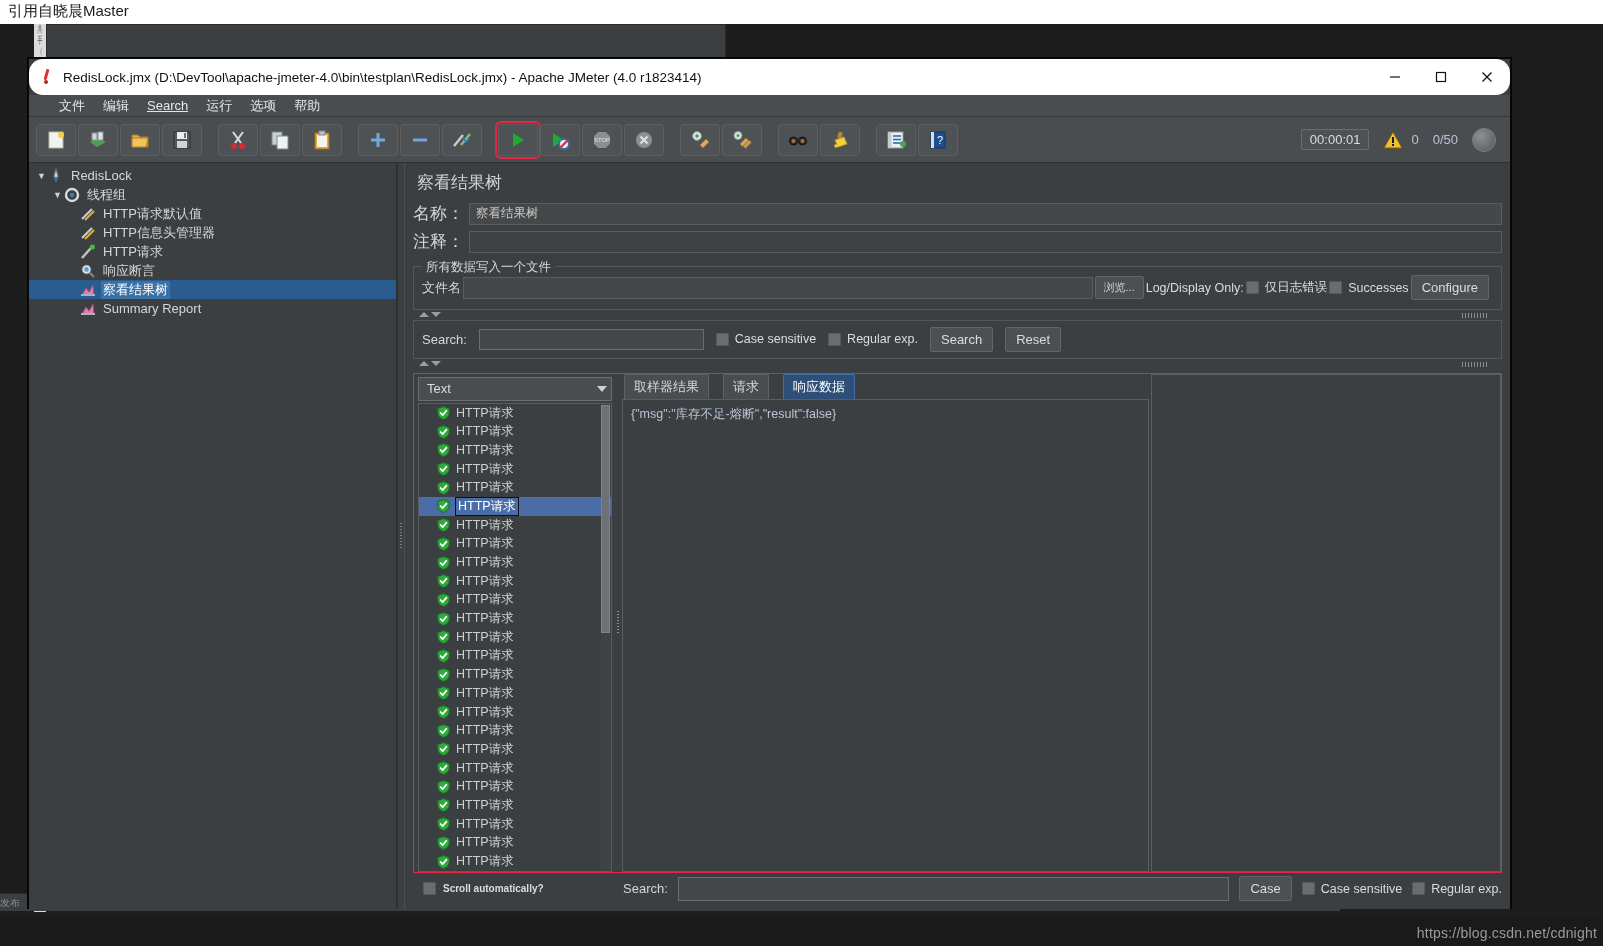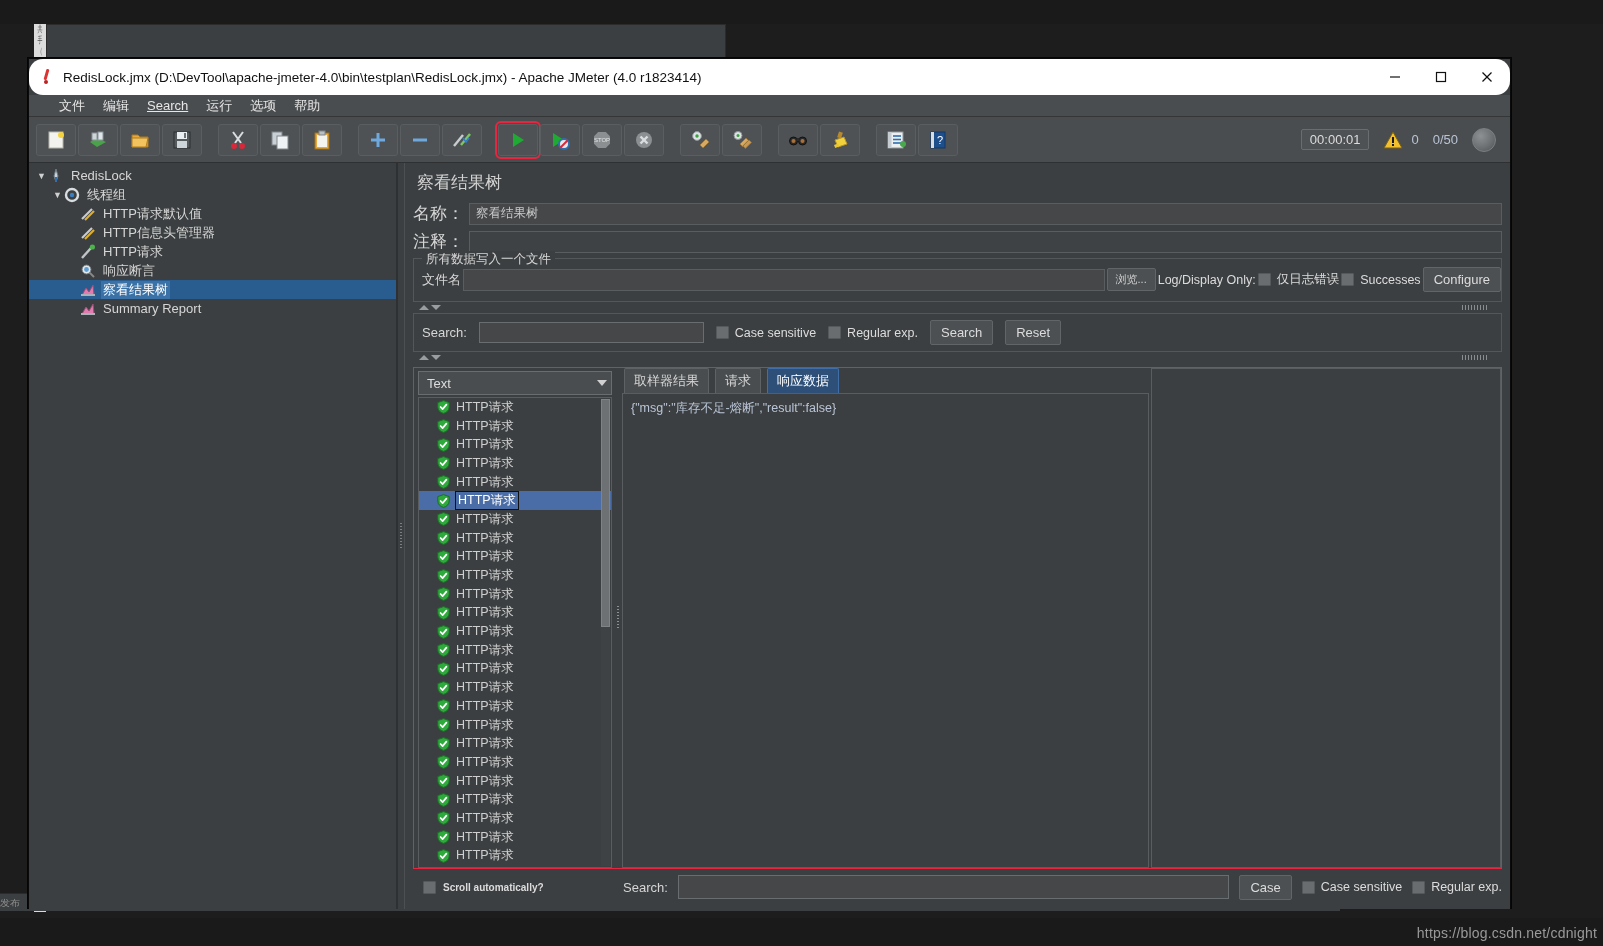--- a/index.html
+++ b/index.html
@@ -157,21 +157,21 @@
   }
   .field-row { display: flex; align-items: center; margin-bottom: 5px; }
   .field-label { font-size: 17px; color: #d6d6d6; width: 56px; white-space: nowrap; }
   .txt-input {
     flex: 1; height: 22px; background: #454749; border: 1px solid #5a5d5f;
     color: #c9c9c9; font-size: 12.5px; padding: 0 6px; display: flex; align-items: center;
   }
   .txt-input.plain { background: #3f4244; }
 
   .group-box {
-    border: 1px solid #54575a; padding: 8px 0 9px 8px; position: relative; text-align: center;
+    border: 1px solid #54575a; margin-top: 8px; padding: 8px 12px 9px 8px; position: relative; text-align: center;
   }
   .group-title {
     position: absolute; top: -8px; left: 8px; background: #3c3f41;
     padding: 0 4px; font-size: 12.5px; color: #d6d6d6; white-space: nowrap;
   }
   .file-row { display: flex; align-items: center; gap: 2px; }
   .file-lbl { font-size: 13px; color: #d6d6d6; white-space: nowrap; }
   .btn {
     background: #4d5052; border: 1px solid #626567; color: #dcdcdc;
     font-size: 13px; padding: 4px 10px; border-radius: 2px; white-space: nowrap;
@@ -230,21 +230,21 @@
   }
   .list-scroll {
     position: absolute; right: 1px; top: 1px; width: 9px; bottom: 1px; background: #3f4244;
   }
   .list-thumb { position: absolute; left: 0; top: 0; width: 9px; height: 228px; background: #6e7173; border: 1px solid #808385; }
 
   .vsplit { width: 8px; display: flex; align-items: center; justify-content: center; }
   .vsplit .grip2 { width: 2px; height: 24px; background: repeating-linear-gradient(#8d9092 0 1px, transparent 1px 3px); }
 
   .res-right { flex: 1; display: flex; flex-direction: column; }
-  .tabs { display: flex; align-items: flex-end; gap: 6px; padding-left: 2px; height: 25px; }
+  .tabs { display: flex; align-items: flex-end; gap: 14px; padding-left: 2px; height: 25px; }
   .tab {
     background: #4a4d4f; border: 1px solid #5f6264; border-bottom: none;
     padding: 3px 9px; font-size: 13px; color: #d6d6d6; border-radius: 2px 2px 0 0;
     white-space: nowrap;
   }
   .tab.active { background: #2d4f78; color: #ffffff; border-color: #3f6ea8; }
   .resp-area {
     flex: 1; background: #3c3f41; border: 1px solid #5a5d5f;
     color: #b9c4d6; font-size: 12.5px; padding: 6px 8px;
     font-family: "Liberation Sans", sans-serif; white-space: pre-wrap;
@@ -275,20 +275,23 @@
   <div class="bg-bottom" id="bgstatus">
       <span>发布</span>
       <span>显示在我的搜索首页</span>
       <span>允许评论</span>
       <span>显示在RSS中</span>
       <span>置顶</span>
       <span>只允许注册用户访问</span>
       <span>更新创建时间</span>
     </div>
 
+  <div class="page-top">
+    <div class="cite">引用自晓晨Master</div>
+  </div>
 
   <div class="watermark">https://blog.csdn.net/cdnight</div>
 
   <div class="jm-window">
 
     <div class="titlebar">
       <div class="app-icon"></div>
       <div class="title-text">RedisLock.jmx (D:\DevTool\apache-jmeter-4.0\bin\testplan\RedisLock.jmx) - Apache JMeter (4.0 r1823414)</div>
       <div class="win-btns">
         <div class="win-btn">

